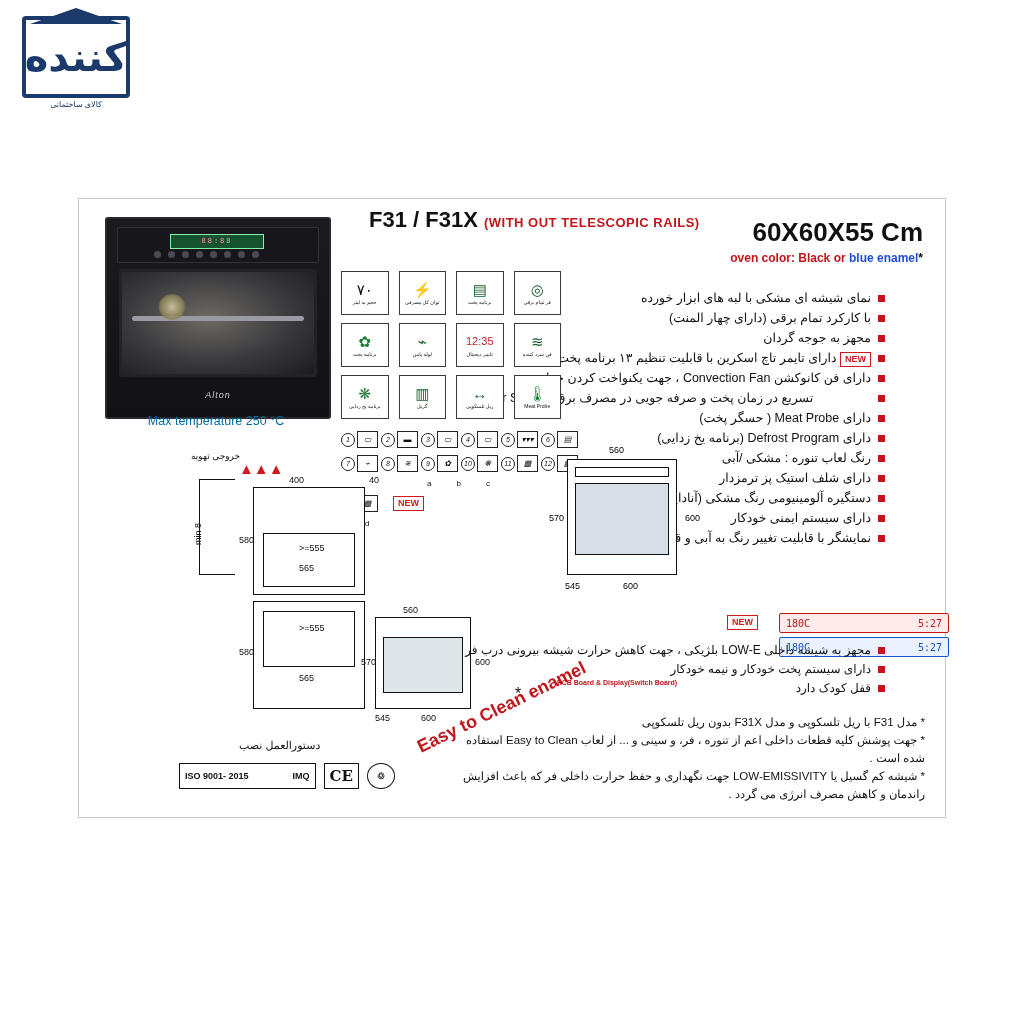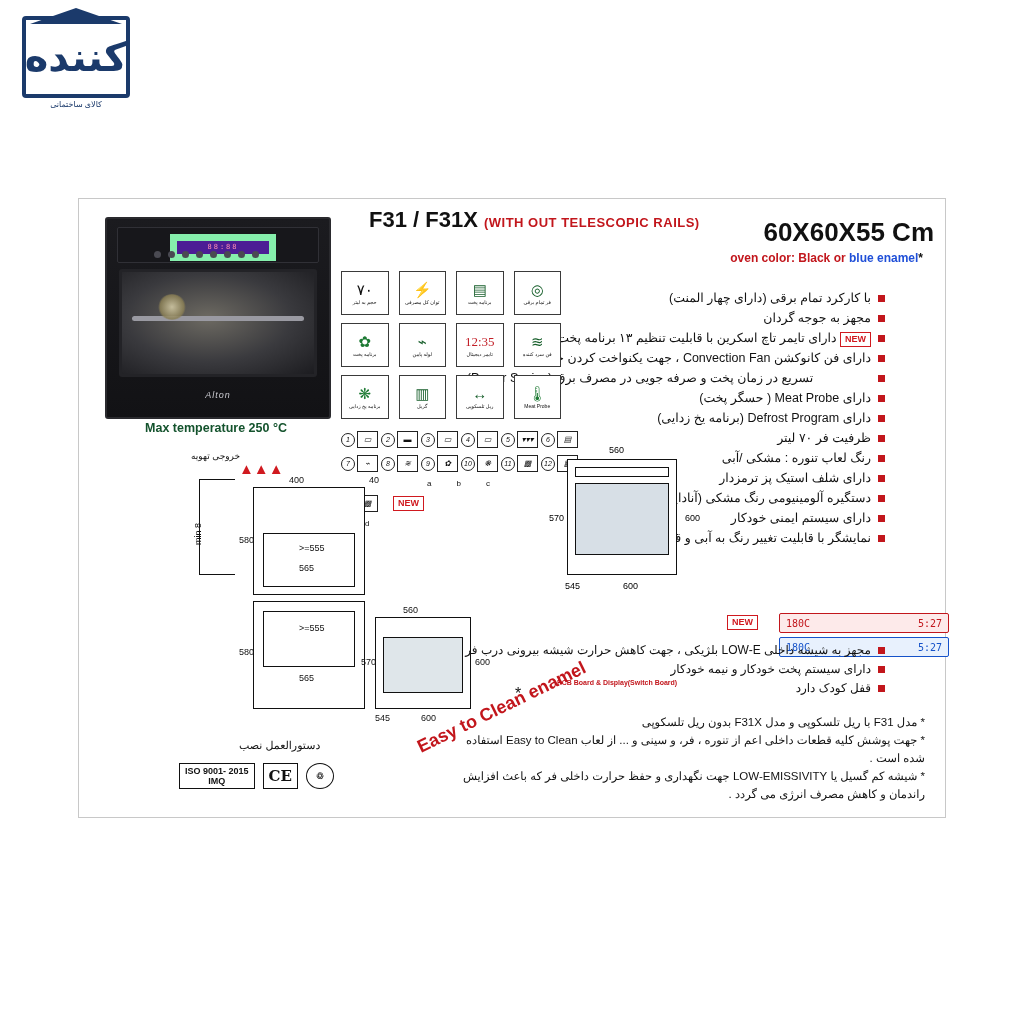--- a/index.html
+++ b/index.html
@@ -38,22 +38,22 @@
   
   .oven-photo{
     position:absolute;left:26px;top:18px;width:222px;height:198px;
     background:linear-gradient(#1b1b1f,#121215);border:2px solid #2a2a2e;border-radius:3px;
   }
   .oven-photo .panel{
     position:absolute;left:10px;top:8px;right:10px;height:34px;background:#17171b;
     border:1px solid #303036;border-radius:2px;
   }
   .oven-photo .disp{
-    position:absolute;left:52px;top:6px;width:92px;height:13px;background:#4c1d95;
-    border:7px solid #86efac;color:#ff8fb3;font-size:7px;letter-spacing:2px;
+    position:absolute;left:52px;top:6px;width:92px;height:13px;background:#14532d;
+    border:1px solid #86efac;color:#ff8fb3;font-size:7px;letter-spacing:2px;
     text-align:center;line-height:13px;font-family:"DejaVu Sans Mono", monospace;
   }
   .oven-photo .knobrow{position:absolute;left:36px;top:23px;display:flex;gap:7px;}
   .oven-photo .knobrow i{width:7px;height:7px;border-radius:50%;background:#4a4a52;display:block;}
   .oven-photo .door{
     position:absolute;left:12px;top:50px;right:12px;bottom:40px;
     background:radial-gradient(ellipse at 45% 45%, #6d6a62 0%, #3a3a3e 55%, #1c1c20 100%);
     border:3px solid #232327;border-radius:3px;
   }
   .oven-photo .door:after{
@@ -61,22 +61,22 @@
     background:radial-gradient(circle,#d8cfa9 0%,#8a7f55 60%,rgba(0,0,0,0) 70%);opacity:.85;
   }
   .oven-photo .handle{
     position:absolute;left:10px;right:10px;top:44px;height:5px;background:#9a9aa2;border-radius:3px;
   }
   .oven-photo .brand{
     position:absolute;left:0;right:0;bottom:17px;text-align:center;color:#c9c9cf;font-size:9px;
     font-style:italic;letter-spacing:1px;
   }
   .maxtemp{
-    position:absolute;left:26px;top:222px;width:222px;text-align:center;
-    font-size:12.5px;color:#14532d;font-weight:bold;
+    position:absolute;left:26px;top:215px;width:222px;text-align:center;
+    font-size:12.5px;color:#0369a1;
   }
 
   
   .icongrid{position:absolute;left:262px;top:72px;width:220px;}
   .icongrid .row{display:flex;gap:10px;margin-bottom:8px;}
   .icongrid .cell{
     width:50px;height:44px;border:1px solid #3a3a3a;box-sizing:border-box;
     display:flex;flex-direction:column;align-items:center;justify-content:center;
     background:#fff;padding:2px;
   }
@@ -103,21 +103,21 @@
     display:inline-block;background:#fff;border:1.5px solid #d0191f;color:#d0191f;
     font-size:9px;font-weight:bold;padding:0 4px;line-height:13px;
   }
 
   
   .model{
     position:absolute;left:290px;top:8px;font-size:22px;font-weight:bold;color:#111;
   }
   .model .sm{font-size:13px;color:#c2161c;letter-spacing:.5px;}
   .dims{
-    position:absolute;right:11px;top:18px;text-align:right;font-size:26px;font-weight:bold;color:#111;
+    position:absolute;right:22px;top:18px;text-align:right;font-size:26px;font-weight:bold;color:#111;
   }
   .ovencolor{
     position:absolute;right:22px;top:52px;text-align:right;font-size:12px;font-weight:bold;color:#c2161c;
   }
   .ovencolor .blue{color:#1f4fd8;}
   .ovencolor .star{color:#111;}
 
   
   .bullets{
     position:absolute;right:20px;top:74px;width:490px;direction:rtl;text-align:right;
@@ -219,31 +219,31 @@
   <div class="model">
     <span>F31 / F31X</span>
     <span class="sm">(WITH OUT TELESCOPIC  RAILS)</span>
   </div>
   <div class="dims">60X60X55 Cm</div>
   <div class="ovencolor">
     <span>oven color: Black </span><span>or </span><span class="blue">blue enamel</span><span class="star">*</span>
   </div>
 
   <ul class="bullets">
+    <li><span>نمای شیشه ای مشکی  با لبه های  ابزار خورده</span></li>
     <li><span>با کارکرد تمام برقی (دارای چهار المنت)</span></li>
     <li><span>مجهز به جوجه گردان</span></li>
     <li>
       <span class="newbadge">NEW</span>
       <span>دارای تایمر تاچ اسکرین با قابلیت تنظیم ۱۳ برنامه پخت</span>
     </li>
     <li><span>دارای فن کانوکشن Convection Fan ، جهت یکنواخت کردن حرارت ،</span></li>
     <li style="padding-right:0;text-align:center;"><span>تسریع در زمان پخت و صرفه جویی در مصرف برق (Power Saving)</span></li>
     <li><span>دارای  Meat Probe ( حسگر پخت)</span></li>
     <li><span>دارای  Defrost Program (برنامه یخ زدایی)</span></li>
-    <li><span>ظرفیت فر ۷۰ لیتر</span></li>
     <li><span>رنگ لعاب تنوره : مشکی /آبی</span></li>
     <li><span>دارای شلف استیک پز ترمزدار</span></li>
     <li><span>دستگیره آلومینیومی رنگ مشکی (آنادایزینگ)</span></li>
     <li><span>دارای سیستم ایمنی خودکار</span></li>
     <li><span>نمایشگر با قابلیت تغییر رنگ به آبی و قرمز</span></li>
   </ul>
 
   <div class="icongrid">
     <div class="row">
       <div class="cell dark">
@@ -266,21 +266,21 @@
     <div class="row">
       <div class="cell green">
         <span class="g">✿</span>
         <span class="t">برنامه پخت</span>
       </div>
       <div class="cell">
         <span class="g">⌁</span>
         <span class="t">لوله پایین</span>
       </div>
       <div class="cell red">
-        <span class="g" style="font-size:13px;font-family:Liberation Serif, serif;">12:35</span>
+        <span class="g" style="font-size:11px;">12:35</span>
         <span class="t">تایمر دیجیتال</span>
       </div>
       <div class="cell">
         <span class="g">≋</span>
         <span class="t">فن سرد کننده</span>
       </div>
     </div>
     <div class="row">
       <div class="cell green">
         <span class="g">❋</span>
@@ -440,21 +440,21 @@
   </ul>
   <div class="pcb">PCB Board &amp; Display(Switch Board)</div>
 
   <div class="notes">
     <div>* مدل F31 با ریل تلسکوپی  و مدل F31X بدون ریل تلسکوپی</div>
     <div>* جهت پوشش کلیه قطعات داخلی اعم از تنوره ، فر، و سینی و ... از لعاب Easy to Clean استفاده شده است .</div>
     <div>* شیشه کم گسیل یا LOW-EMISSIVITY جهت نگهداری و حفظ حرارت داخلی فر که باعث افزایش راندمان و کاهش  مصرف انرژی می گردد .</div>
   </div>
 
   <div class="certs">
-    <div class="cert" style="flex-direction:column;line-height:10px;">
+    <div class="cert" style="flex-direction:row;line-height:10px;gap:44px;">
       <span>ISO 9001- 2015</span>
       <span>IMQ</span>
     </div>
     <div class="cert ce">CE</div>
     <div class="cert round">♲</div>
   </div>
 
 </div>
 
 </body></html>

